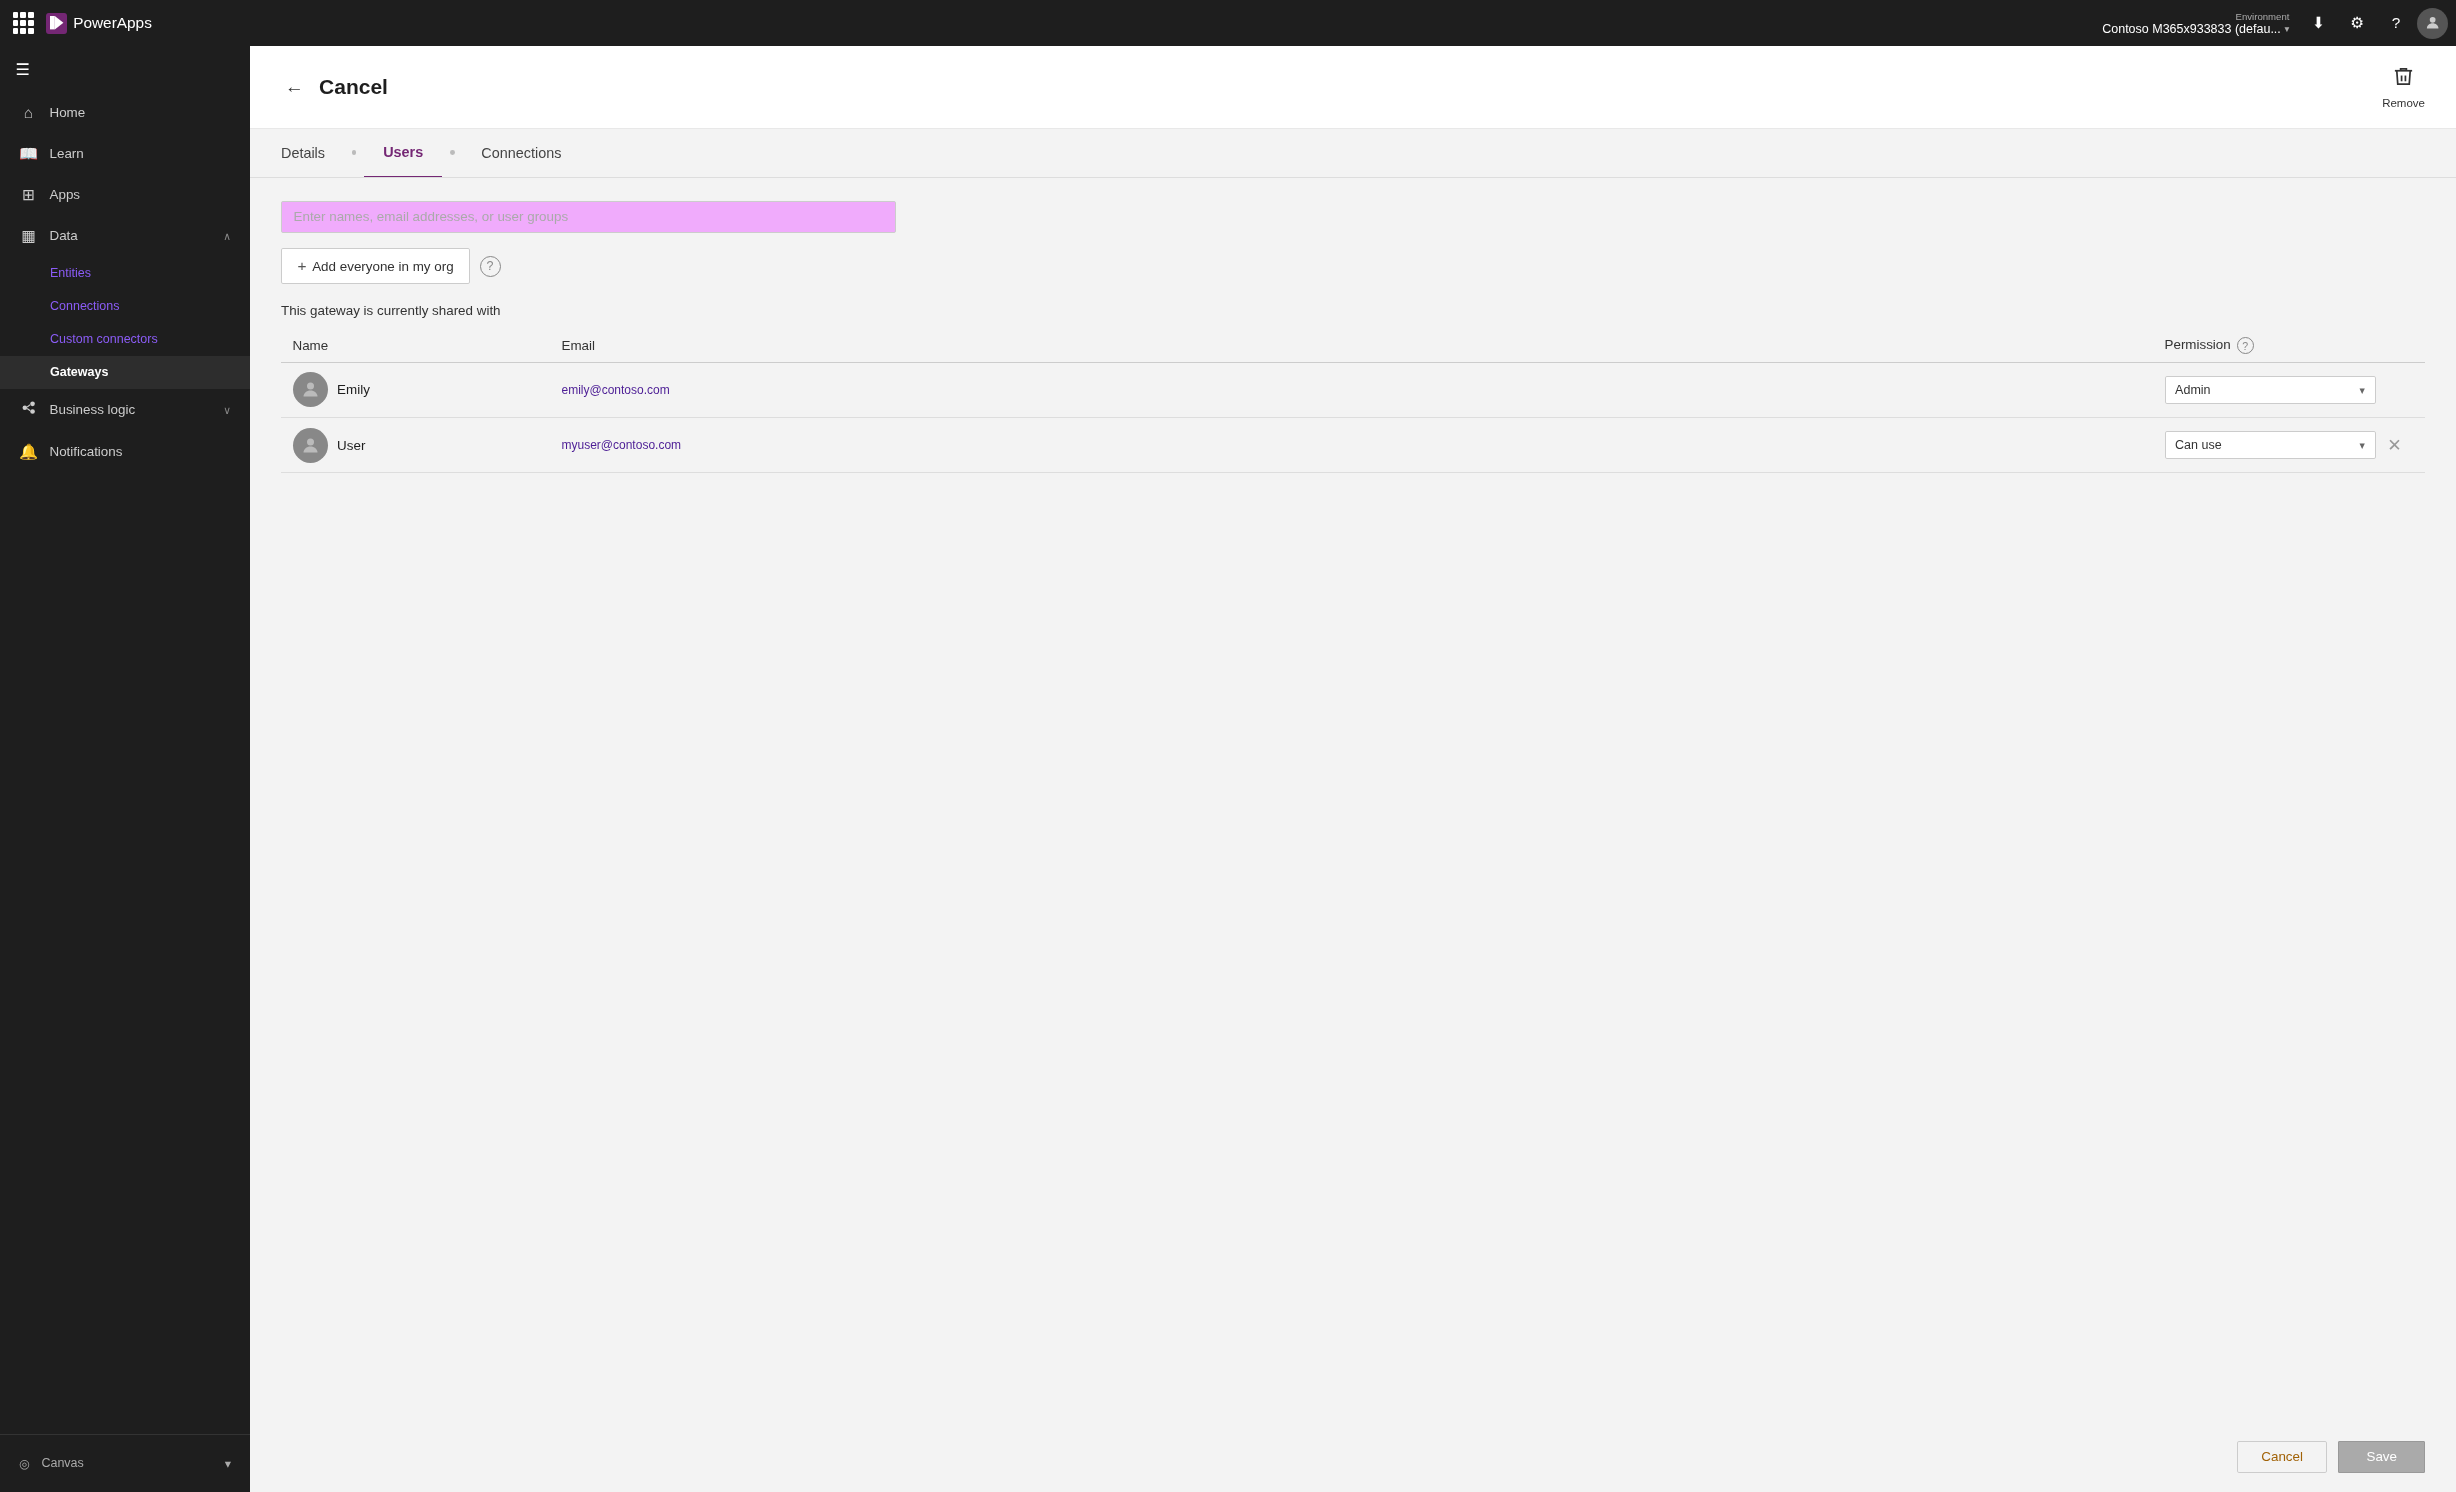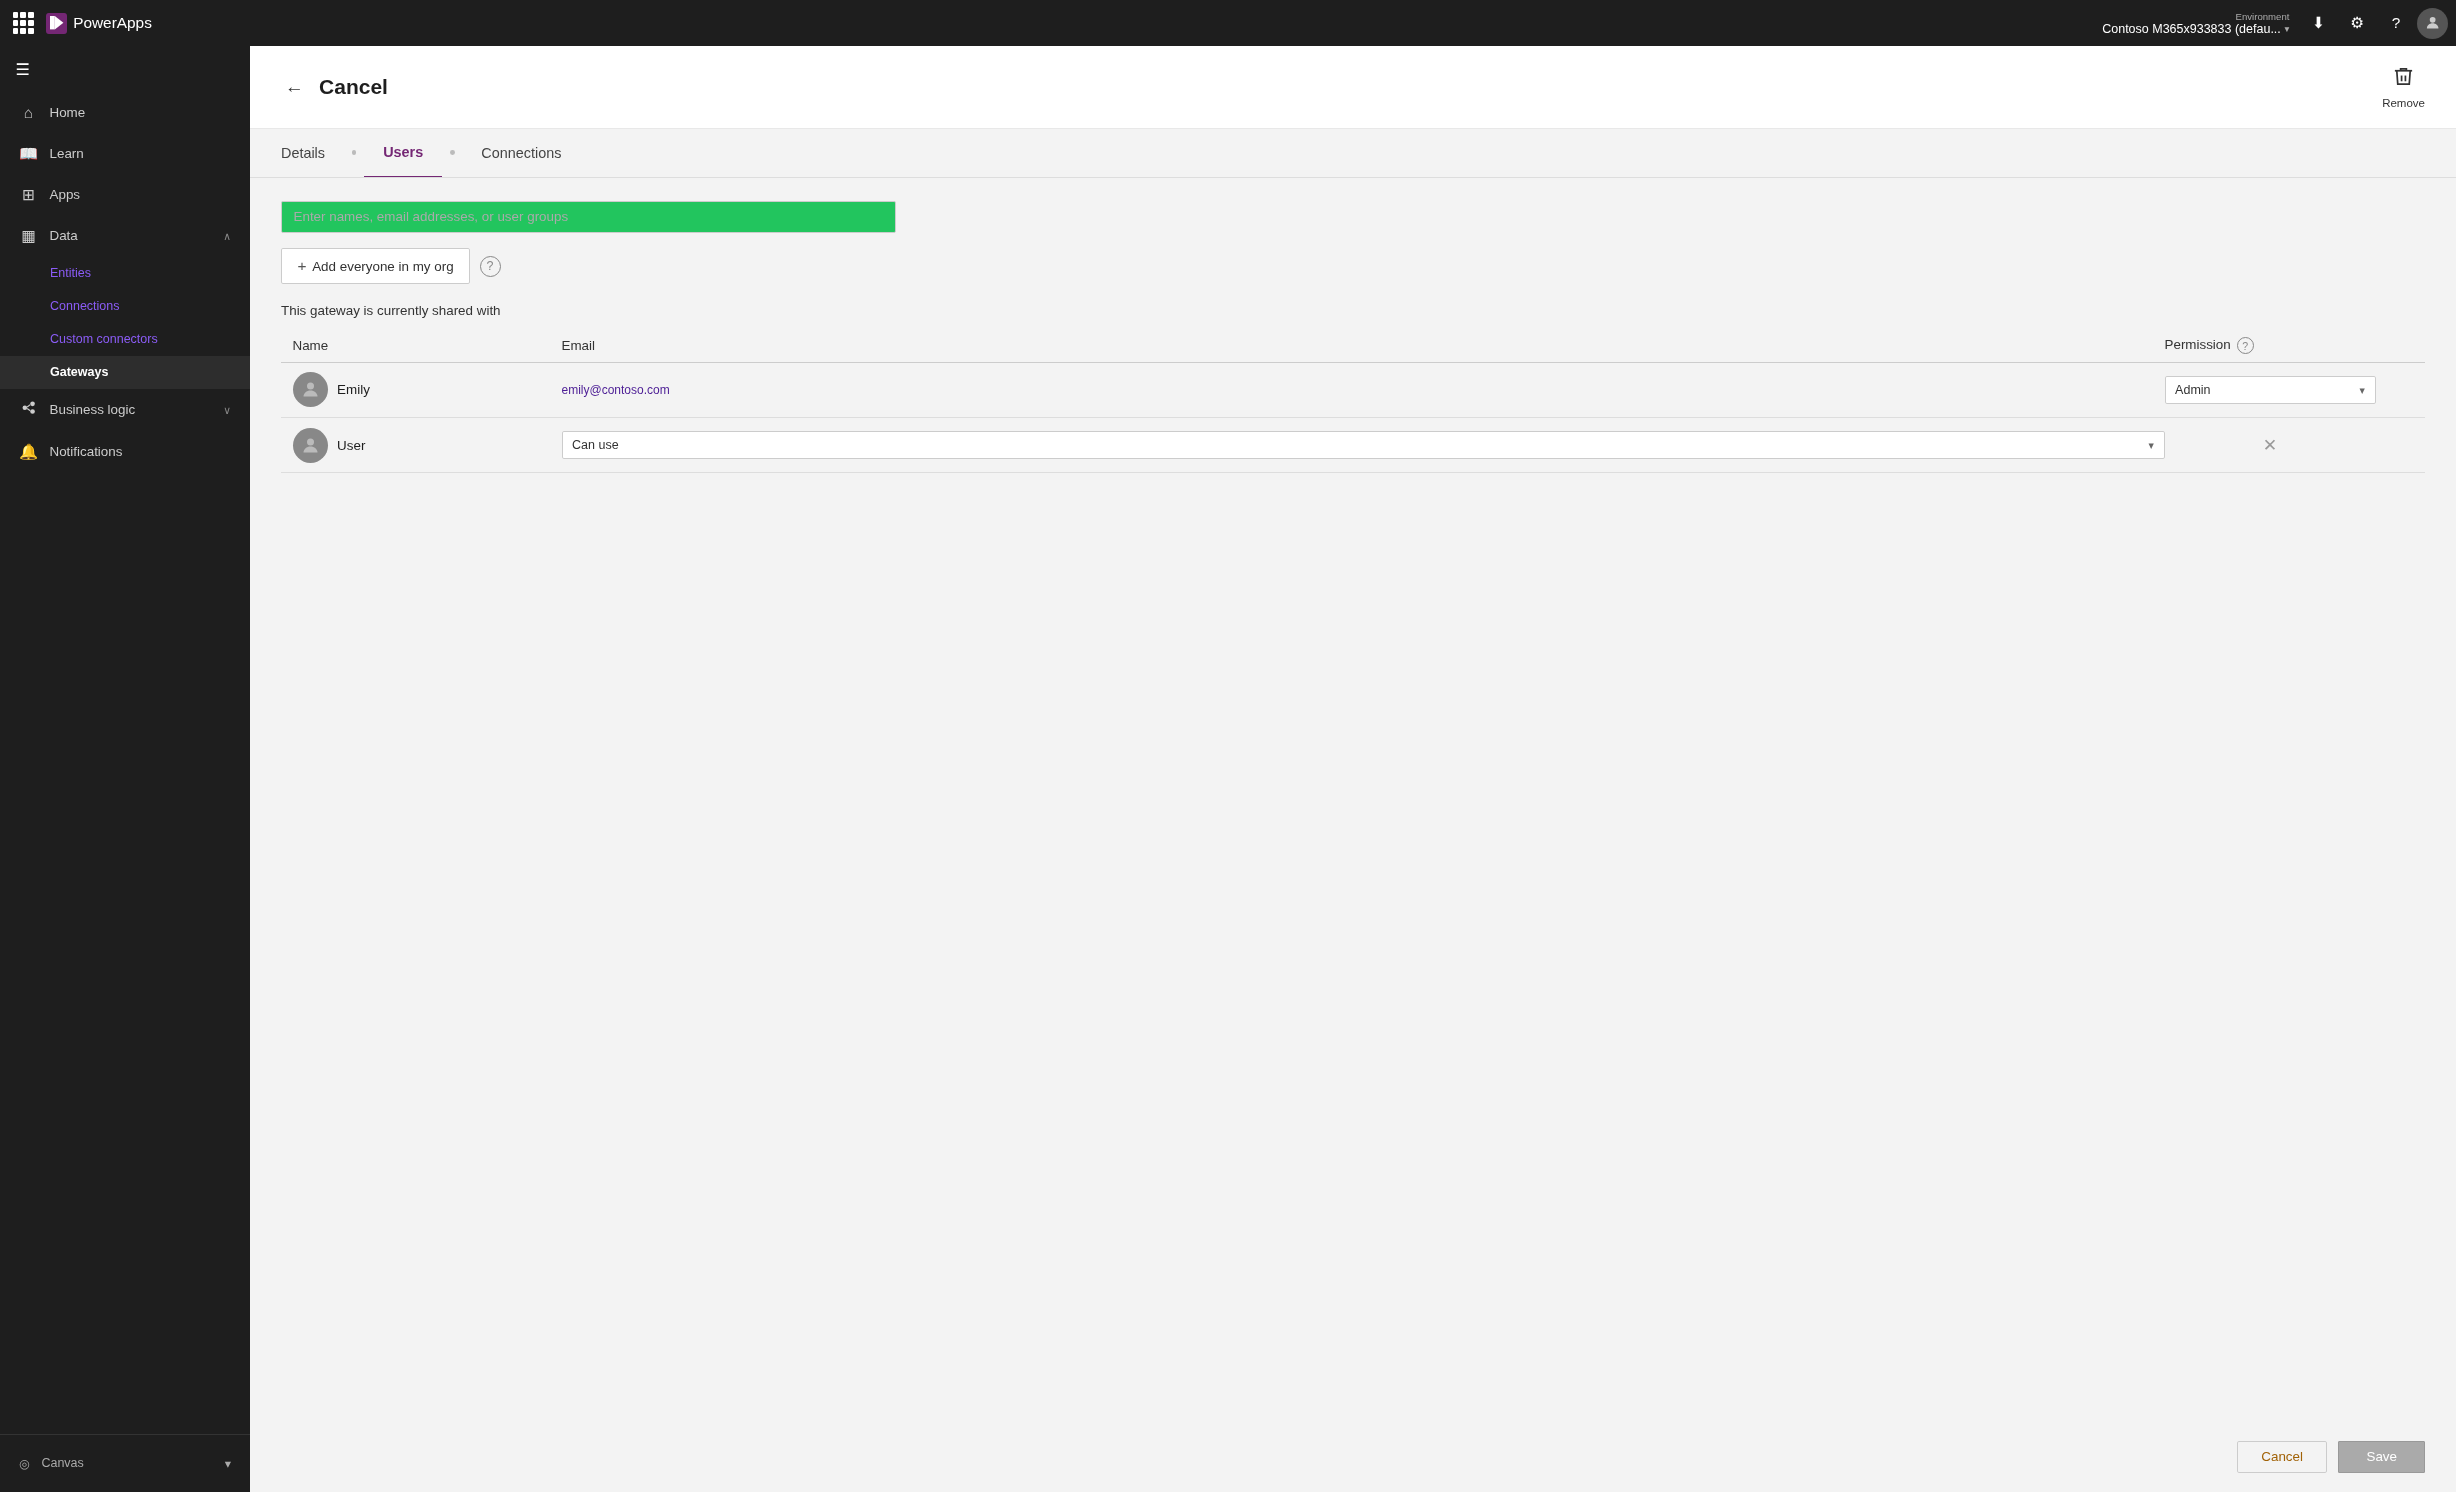--- a/index.html
+++ b/index.html
@@ -157,21 +157,21 @@
     }
 
     
     .users-panel {
       background: #f3f3f3;
       flex: 1;
       padding: 23px 31px;
     }
 
     .search-input-wrapper {
-      background: #22c55e;
+      background: #f0abfc;
       border: 1px solid #ccc;
       border-radius: 1.9px;
       display: flex; align-items: center;
       max-width: 615px;
       padding: 7.7px 11.5px;
       margin-bottom: 15.4px;
     }
     .search-input-wrapper input {
       border: none; outline: none; width: 100%;
       font-size: 13.4px; background: transparent; color: #333;
@@ -465,20 +465,21 @@
         <div class="table-row">
           <div class="user-cell">
             <div class="user-avatar">
               <svg viewBox="0 0 24 24" fill="#bbb">
                   <circle cx="12" cy="8" r="4"></circle>
                   <path d="M4 20c0-4 3.6-7 8-7s8 3 8 7"></path>
                 </svg>
             </div>
             <span class="user-name">User</span>
           </div>
+          <div class="email-cell">myuser@contoso.com</div>
           <div class="permission-dropdown">
             <span>Can use</span>
             <span class="chevron-down">▾</span>
           </div>
           <button class="row-close-btn">✕</button>
         </div>
       </div>
     </div>
 
     <div class="action-row">

